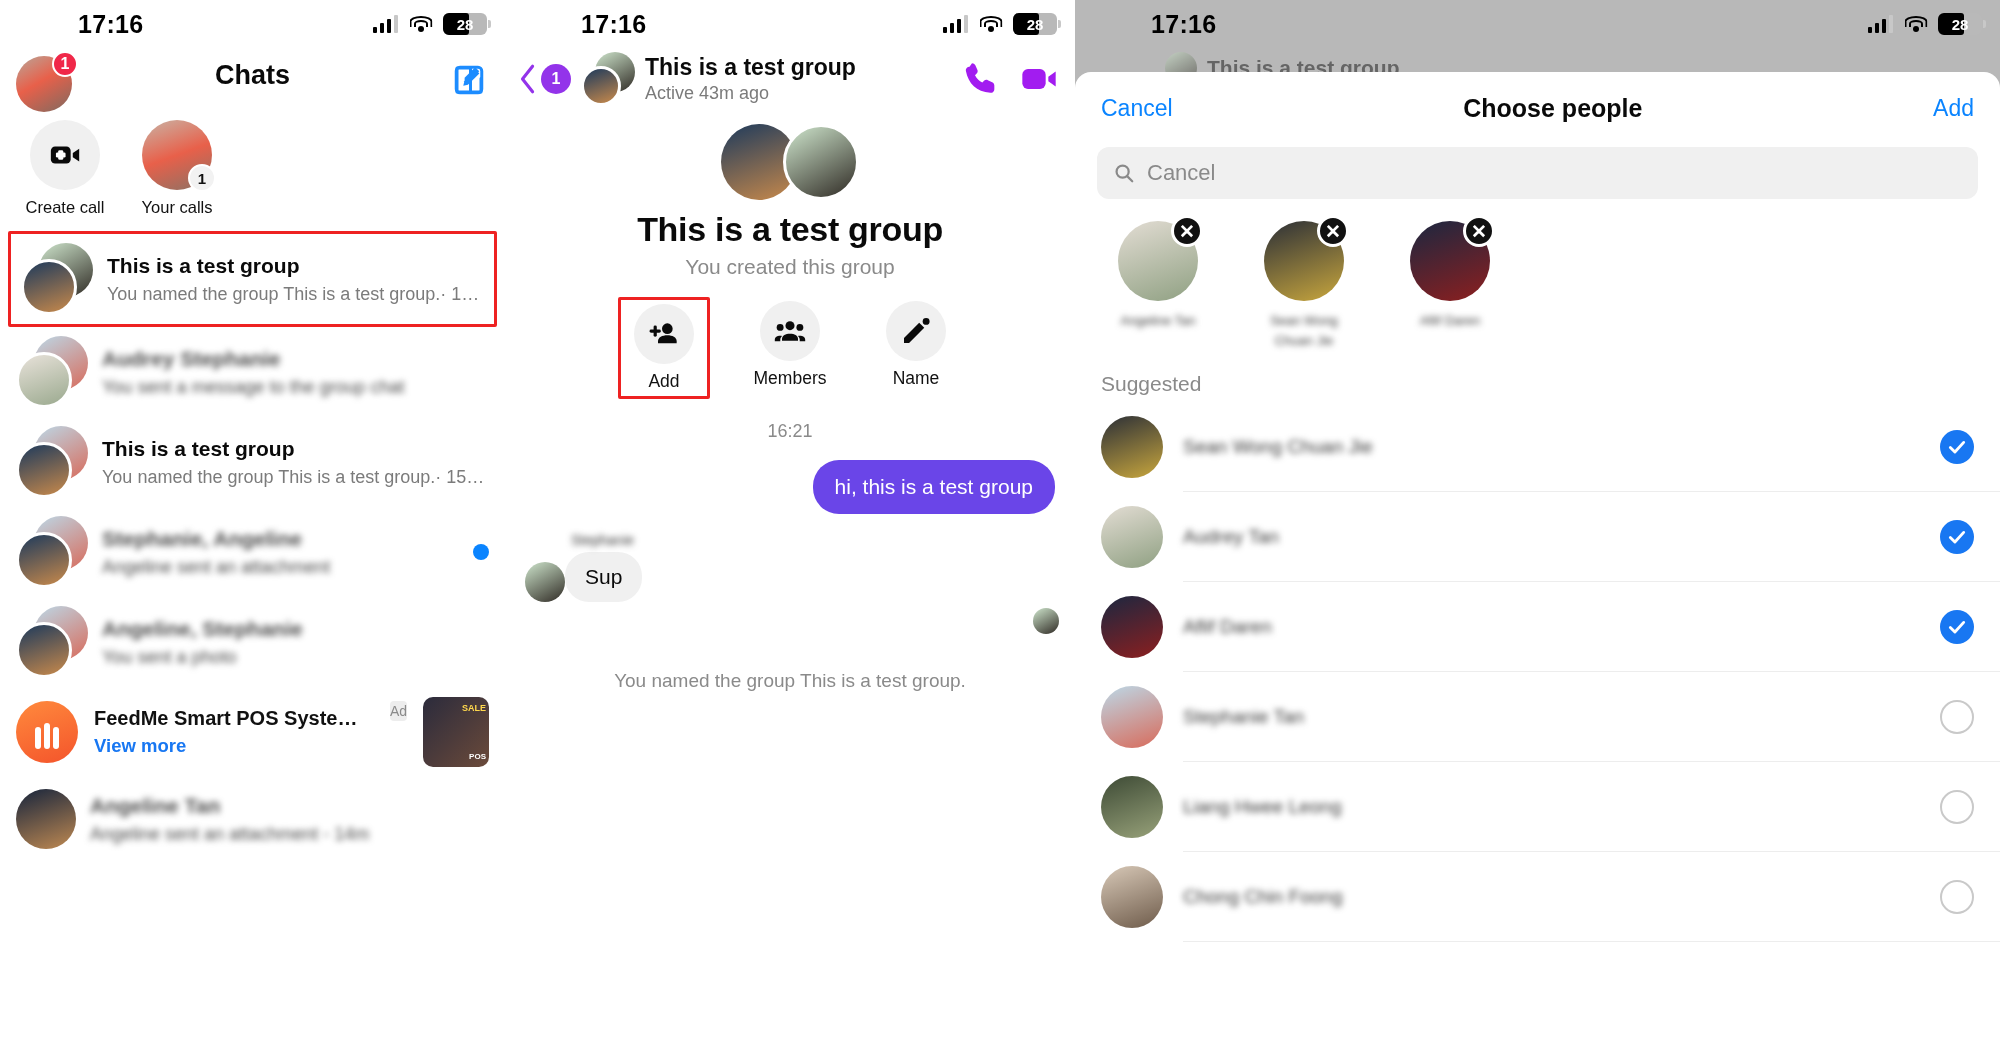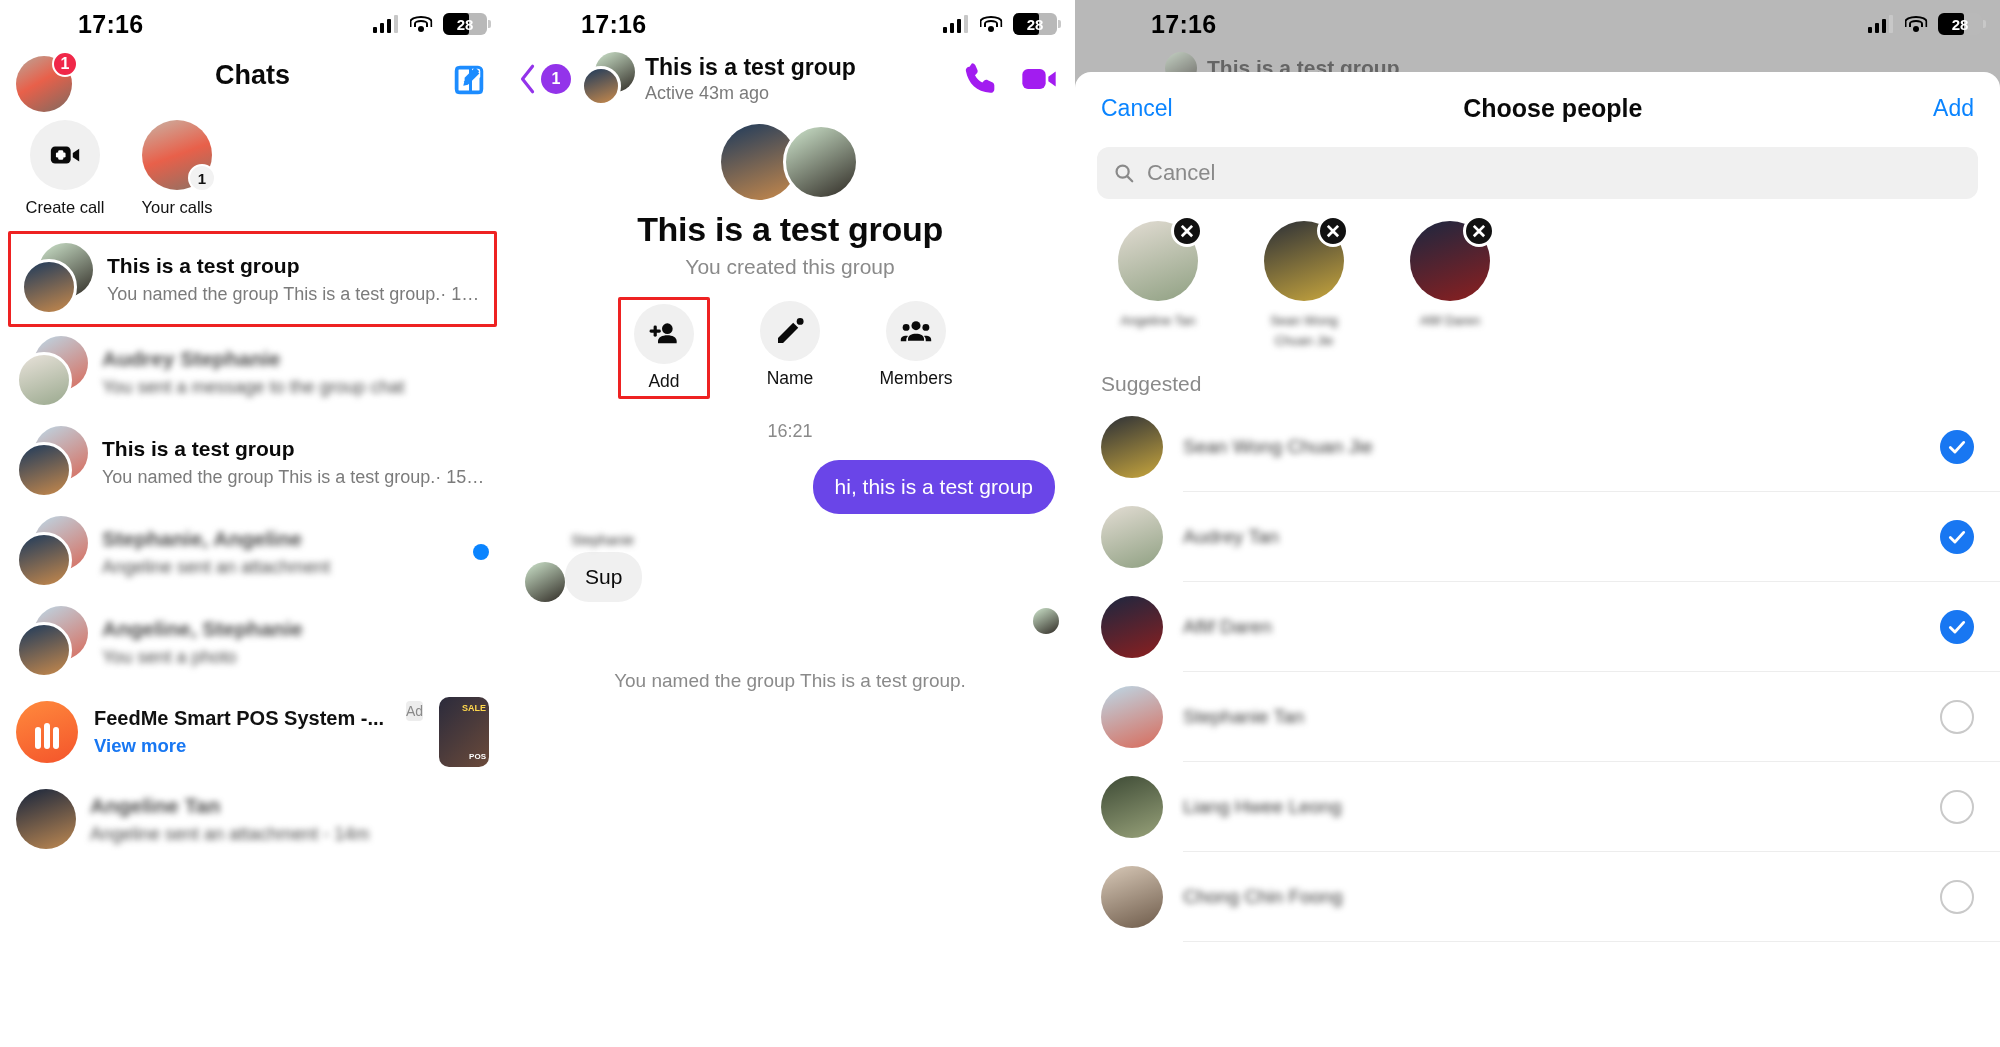--- a/index.html
+++ b/index.html
@@ -83,21 +83,21 @@
              display:flex;align-items:center;justify-content:center; }
   .ad-logo .fork { width:30px;height:34px; position:relative; }
   .ad-logo .fork i { position:absolute; bottom:0; width:6px; background:#fff; border-radius:3px; }
   .ad-logo .fork i:nth-child(1){left:3px;height:22px;}
   .ad-logo .fork i:nth-child(2){left:12px;height:26px;}
   .ad-logo .fork i:nth-child(3){left:21px;height:22px;}
   .ad-txt{flex:1;min-width:0;}
   .ad-title{font-size:20px;font-weight:600;color:#111;white-space:nowrap;overflow:hidden;text-overflow:ellipsis;}
   .ad-more{font-size:18.5px;font-weight:700;color:#1877f2;margin-top:5px;}
   .ad-badge{font-size:14px;color:#8a8a8a;background:#ededed;border-radius:4px;padding:2px 0;align-self:flex-start;margin-top:4px;}
-  .ad-thumb{width:50px;height:70px;border-radius:10px;flex:none;overflow:hidden;position:relative;
+  .ad-thumb{width:66px;height:70px;border-radius:10px;flex:none;overflow:hidden;position:relative;
             background:linear-gradient(135deg,#2b2b3c,#6b4a3a);padding-left:28px;}
   .ad-thumb .lbl{position:absolute;right:3px;top:6px;font-size:9px;color:#ffd84d;font-weight:700;}
   .ad-thumb .lbl2{position:absolute;right:3px;bottom:6px;font-size:8px;color:#fff;font-weight:700;}
 
   
   .p2-head { display:flex; align-items:center; gap:10px; padding:4px 16px 10px 12px; }
   .back { display:flex; align-items:center; gap:2px; flex:none; }
   .chev { width:22px;height:34px; }
   .nbadge { width:30px;height:30px;border-radius:15px;background:#9333ea;color:#fff;
             font-size:16px;font-weight:700;display:flex;align-items:center;justify-content:center;}
@@ -385,39 +385,39 @@
               <path d="M7.5 17.5c0-3 3.2-4.5 7-4.5s7 1.5 7 4.5v1.5h-14z"></path>
               <rect x="1.2" y="8.6" width="8.4" height="2.4" rx="1.1"></rect>
               <rect x="4.2" y="5.6" width="2.4" height="8.4" rx="1.1"></rect>
             </svg>
           </div>
           <div class="ga-label">Add</div>
         </div>
         <div class="ga">
           <div class="ga-circle">
             <svg viewBox="0 0 24 24" fill="#0a0a0a">
-              <path d="M3 17.2 14.4 5.8l3.8 3.8L6.8 21H3z"></path>
-                <circle cx="19.6" cy="4.8" r="2.6"></circle>
-            </svg>
-          </div>
-          <div class="ga-label">Name</div>
-        </div>
-        <div class="ga">
-          <div class="ga-circle">
-            <svg viewBox="0 0 24 24" fill="#0a0a0a">
               <circle cx="12" cy="8" r="3.4"></circle>
                 <circle cx="4.6" cy="9.3" r="2.6"></circle>
                 <circle cx="19.4" cy="9.3" r="2.6"></circle>
               <path d="M6 18c0-2.6 2.7-4 6-4s6 1.4 6 4v1.4H6z"></path>
               <path d="M.6 18.6c0-2 1.8-3 4-3 .5 0 1 .05 1.5.15-.9.8-1.4 1.8-1.4 3v.85H.6z"></path>
               <path d="M23.4 18.6c0-2-1.8-3-4-3-.5 0-1 .05-1.5.15.9.8 1.4 1.8 1.4 3v.85h4.1z"></path>
             </svg>
           </div>
           <div class="ga-label">Members</div>
         </div>
+        <div class="ga">
+          <div class="ga-circle">
+            <svg viewBox="0 0 24 24" fill="#0a0a0a">
+              <path d="M3 17.2 14.4 5.8l3.8 3.8L6.8 21H3z"></path>
+                <circle cx="19.6" cy="4.8" r="2.6"></circle>
+            </svg>
+          </div>
+          <div class="ga-label">Name</div>
+        </div>
       </div>
 
       <div class="msg-time">16:21</div>
     </div>
 
     <div style="overflow:hidden">
       <div class="bubble-out">hi, this is a test group</div>
 
       <div class="in-wrap">
         <div class="in-name blurtext">Stephanie</div>

